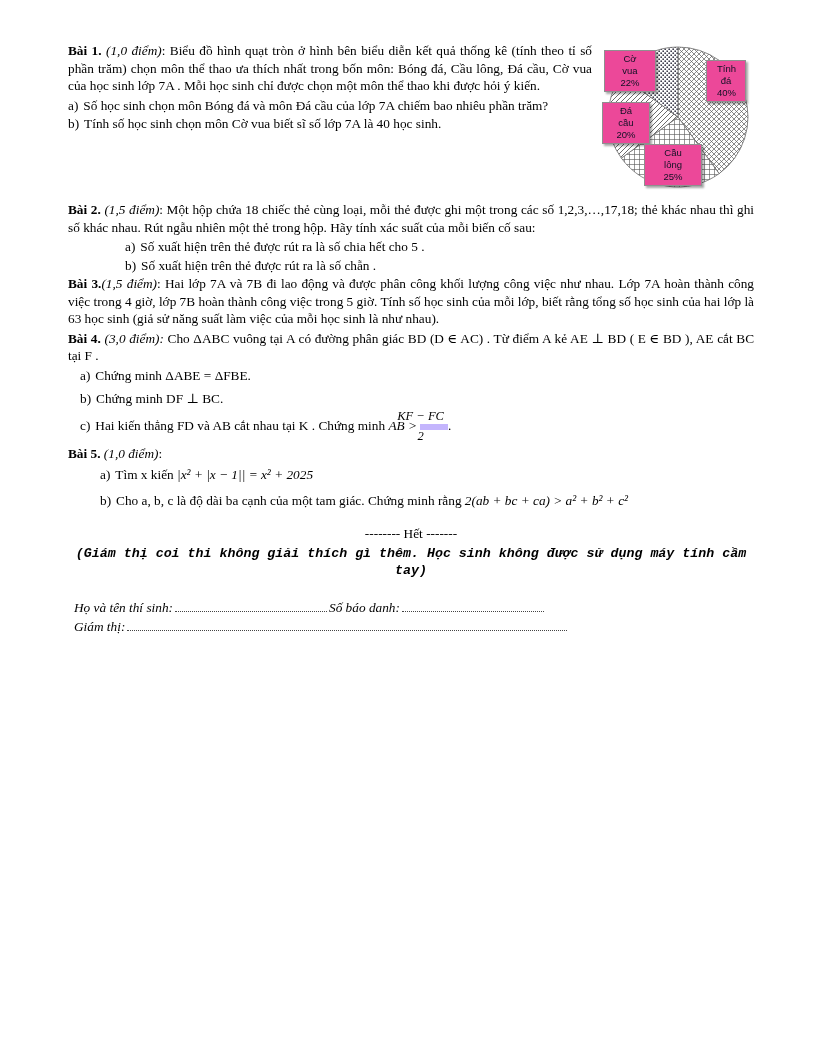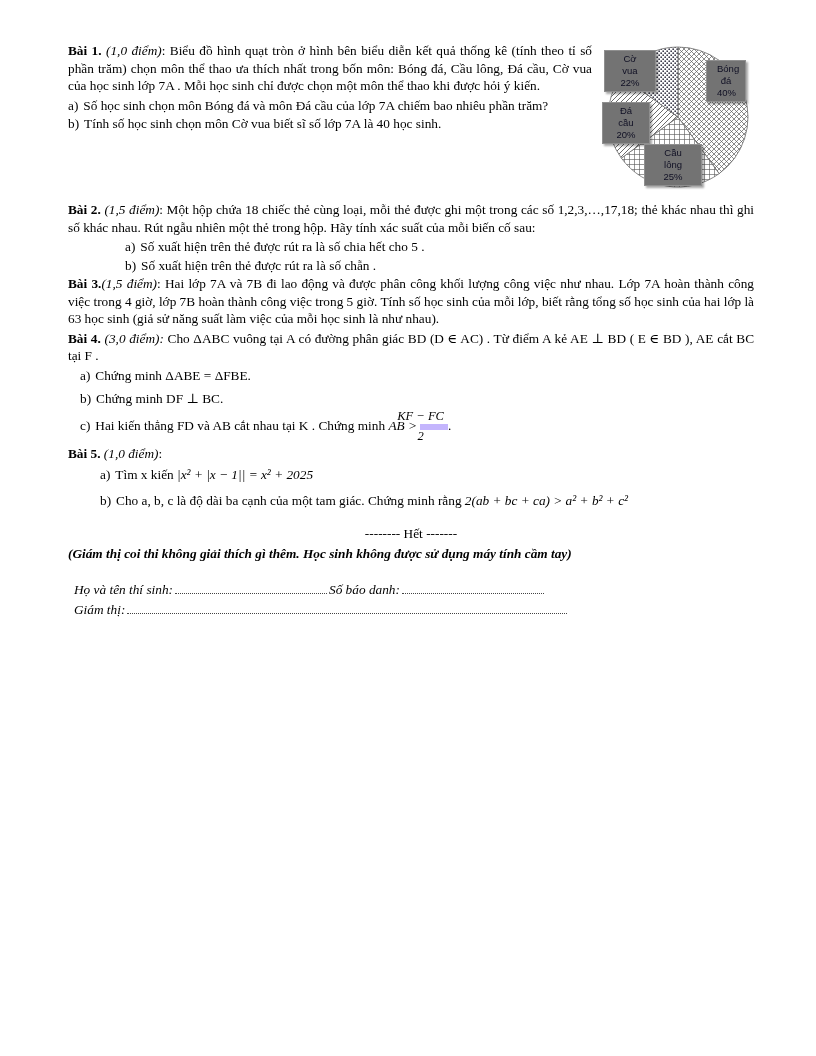--- a/index.html
+++ b/index.html
@@ -16,42 +16,42 @@
   .hang{padding-left:27px;text-indent:-27px;text-align:justify;margin:0 0 1px 0;}
   .marker{margin-right:5px;}
   .sub{margin:0 0 1px 57px;}
   .clear{clear:both;}
   .mathit{font-style:italic;}
 
   
   .chart-box{float:right;width:150px;height:153px;position:relative;margin:2px 0 4px 12px;}
   .chart-box svg{position:absolute;left:0;top:0;}
   .callout{
-    position:absolute;background:#737373;border:1px solid #8f8f8f;
+    position:absolute;background:#ec4899;border:1px solid #8f8f8f;
     box-shadow:1.5px 1.5px 2px rgba(0,0,0,.35);
     font-family:"Liberation Sans","DejaVu Sans",sans-serif;
     font-size:9.5px;line-height:1.25;text-align:center;color:#101024;
     padding:2px 10px;box-sizing:border-box;
   }
   .co-vua{left:0px;top:6px;width:52px;}
   .bong-da{left:102px;top:16px;width:40px;}
   .da-cau{left:-2px;top:58px;width:48px;}
   .cau-long{left:40px;top:100px;width:58px;}
 
   
   .frac{display:inline-block;vertical-align:middle;text-align:center;font-style:italic;line-height:1.1;}
   .frac .num{display:block;border-bottom:6px solid #c4b5fd;padding:0 4px;font-size:12.5px;}
   .frac .den{display:block;font-size:12.5px;}
 
   
   .b5-item{margin:4px 0 8px 32px;}
 
   
   .het{text-align:center;margin:16px 0 2px 0;}
-  .note{font-weight:bold;font-style:italic;margin:0 0 18px 0;}
+  .note{text-align:center;font-weight:bold;font-style:italic;margin:0 0 18px 0;font-family:Liberation Mono, monospace;}
   .sig{font-style:italic;margin-left:6px;line-height:1.45;}
   .dots{display:inline-block;border-bottom:1.4px dotted #444;height:0.72em;margin:0 2px;}
   .w1{width:152px;} .w2{width:142px;} .w3{width:440px;}
 </style>
 </head>
 <body>
 
 <div class="content">
 
 
@@ -80,21 +80,21 @@
       <path d="M 74 73 L 74 3 A 70 70 0 0 1 115.14496766047313 129.63118960624632 Z" fill="url(#pat-cross)" stroke="#6a6a6a" stroke-width="0.8"></path>
           <path d="M 74 73 L 115.14496766047313 129.63118960624632 A 70 70 0 0 1 17.368810393753684 114.14496766047313 Z" fill="url(#pat-grid)" stroke="#6a6a6a" stroke-width="0.8"></path>
           <path d="M 74 73 L 17.368810393753684 114.14496766047313 A 70 70 0 0 1 17.36881039375367 31.855032339526886 Z" fill="url(#pat-diag)" stroke="#6a6a6a" stroke-width="0.8"></path>
           <path d="M 74 73 L 17.36881039375367 31.855032339526886 A 70 70 0 0 1 73.99999999999999 3 Z" fill="url(#pat-dots)" stroke="#6a6a6a" stroke-width="0.8"></path>
         </svg>
       <div class="callout co-vua">
         <div>Cờ vua</div>
         <div>22%</div>
       </div>
       <div class="callout bong-da">
-        <div>Bóng đá</div>
+        <div>Tính đá</div>
         <div>40%</div>
       </div>
       <div class="callout da-cau">
         <div>Đá cầu</div>
         <div>20%</div>
       </div>
       <div class="callout cau-long">
         <div>Cầu lông</div>
         <div>25%</div>
       </div>

